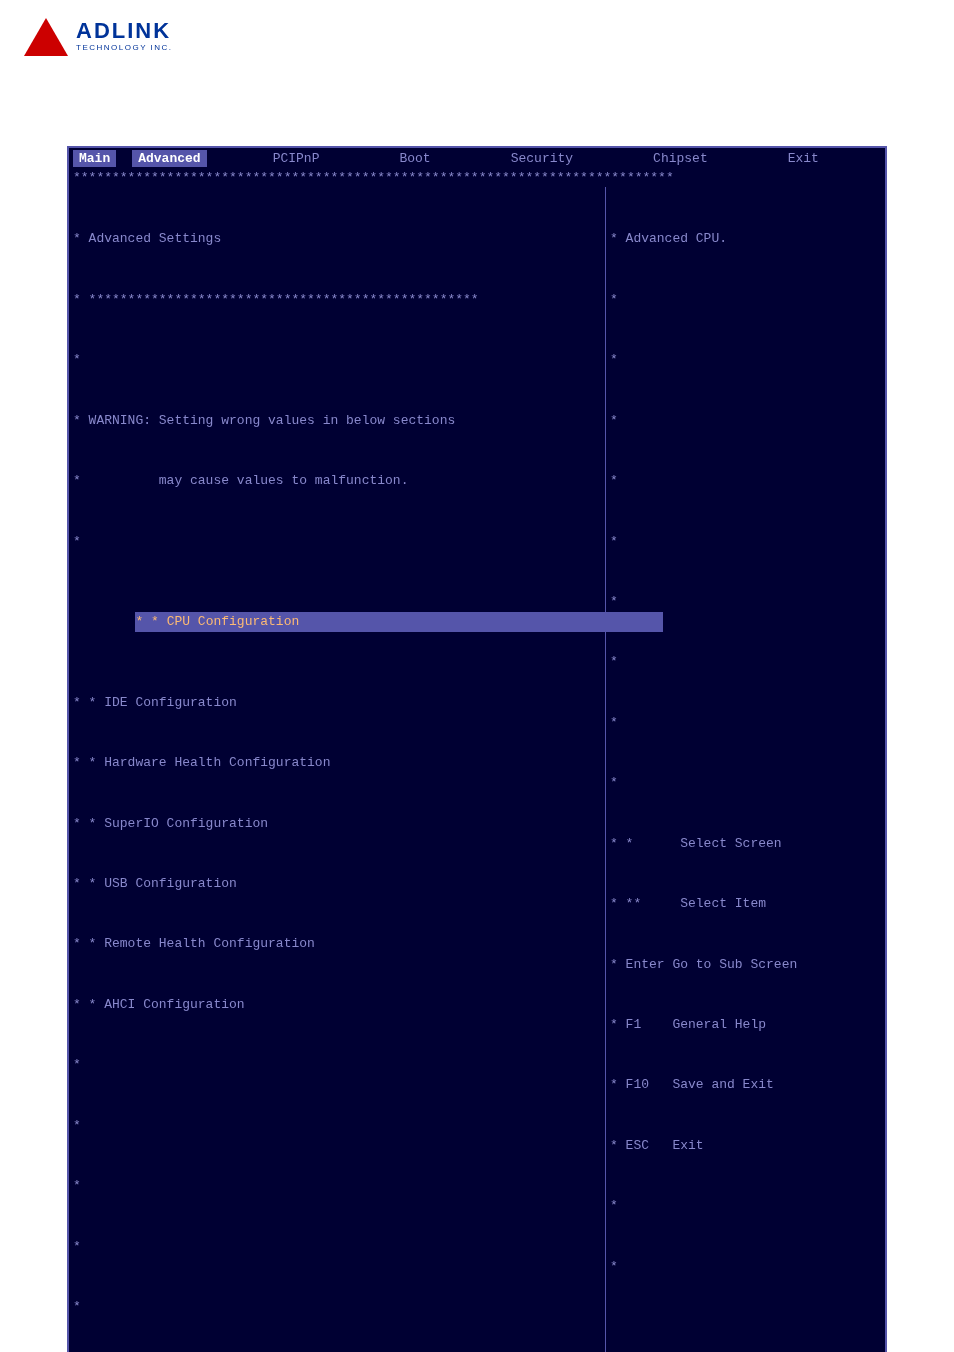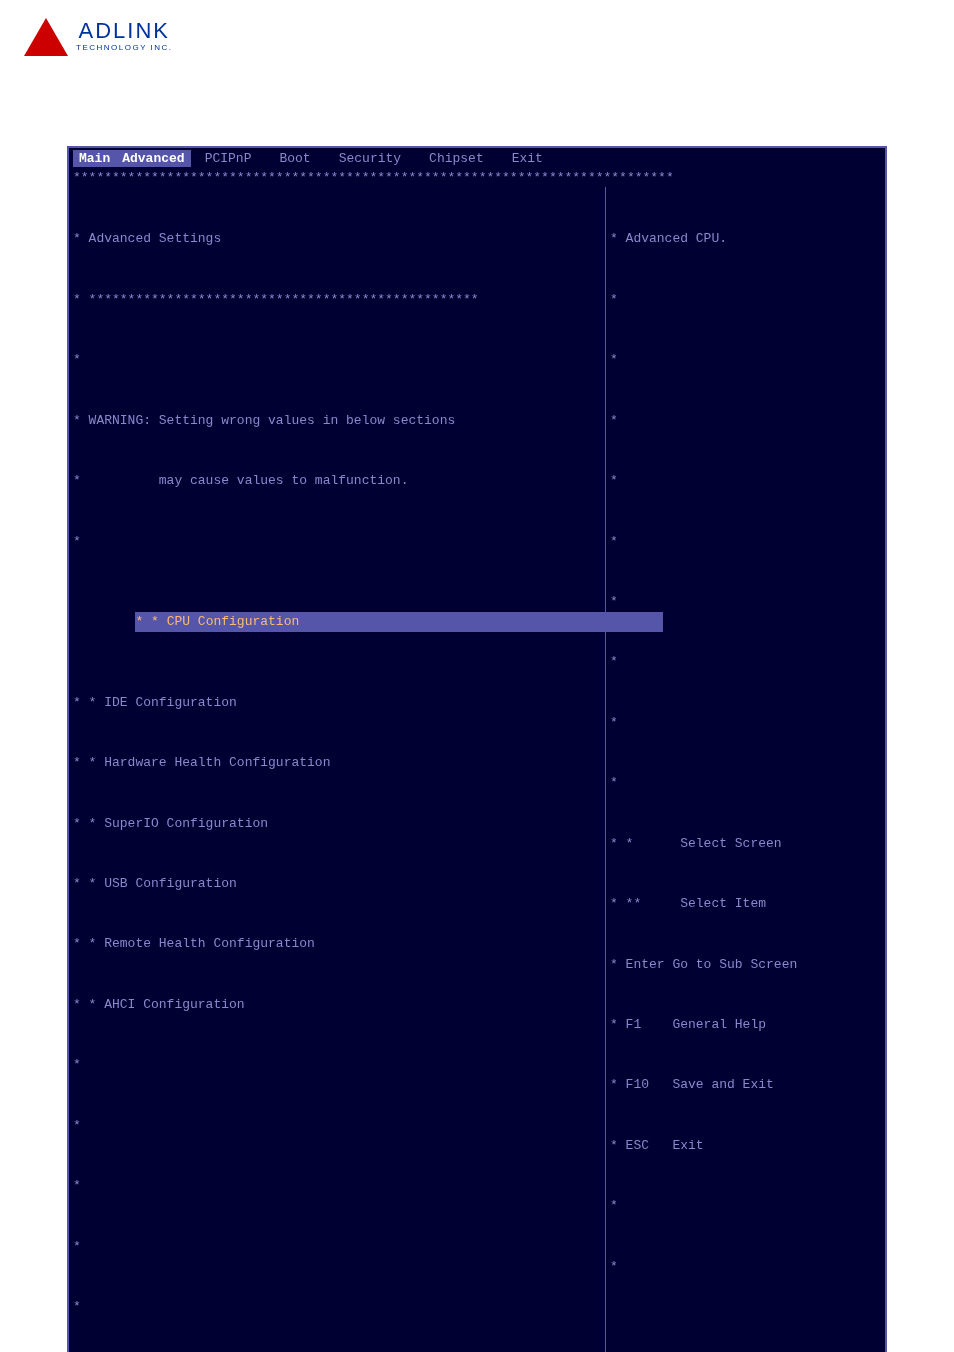--- a/index.html
+++ b/index.html
@@ -30,25 +30,24 @@
       border-bottom: 38px solid #cc0000;
       position: relative;
     }
     .logo-text-block {
       display: flex;
       flex-direction: column;
       justify-content: center;
     }
     .logo-adlink {
       font-size: 22px;
-      font-weight: 400;
+      font-weight: 700;
       color: #003399;
       letter-spacing: 2px;
       line-height: 1;
-      text-align: center;
     }
     .logo-subtitle {
       font-size: 8px;
       color: #003399;
       letter-spacing: 1.5px;
       font-weight: normal;
       line-height: 1.4;
     }
 
     
@@ -61,36 +60,37 @@
       font-size: 13px;
       color: #8888cc;
     }
 
     
     .menu-bar {
       display: flex;
       align-items: center;
       background: #000033;
       padding: 2px 4px;
-      gap: 0;
+      gap: 16px;
     }
     .menu-bar-highlight {
       background: #5555aa;
       color: #ffffff;
       padding: 1px 6px;
       font-weight: bold;
       font-family: 'Courier New', Courier, monospace;
       font-size: 13px;
     }
     .menu-bar-item {
       color: #8888cc;
       padding: 1px 14px;
       font-family: 'Courier New', Courier, monospace;
       font-size: 13px;
       cursor: pointer;
+      margin-left: 36px;
     }
 
     
     .bios-separator {
       color: #8888cc;
       font-family: 'Courier New', Courier, monospace;
       font-size: 13px;
       white-space: pre;
       padding: 0 4px;
       line-height: 1.4;

